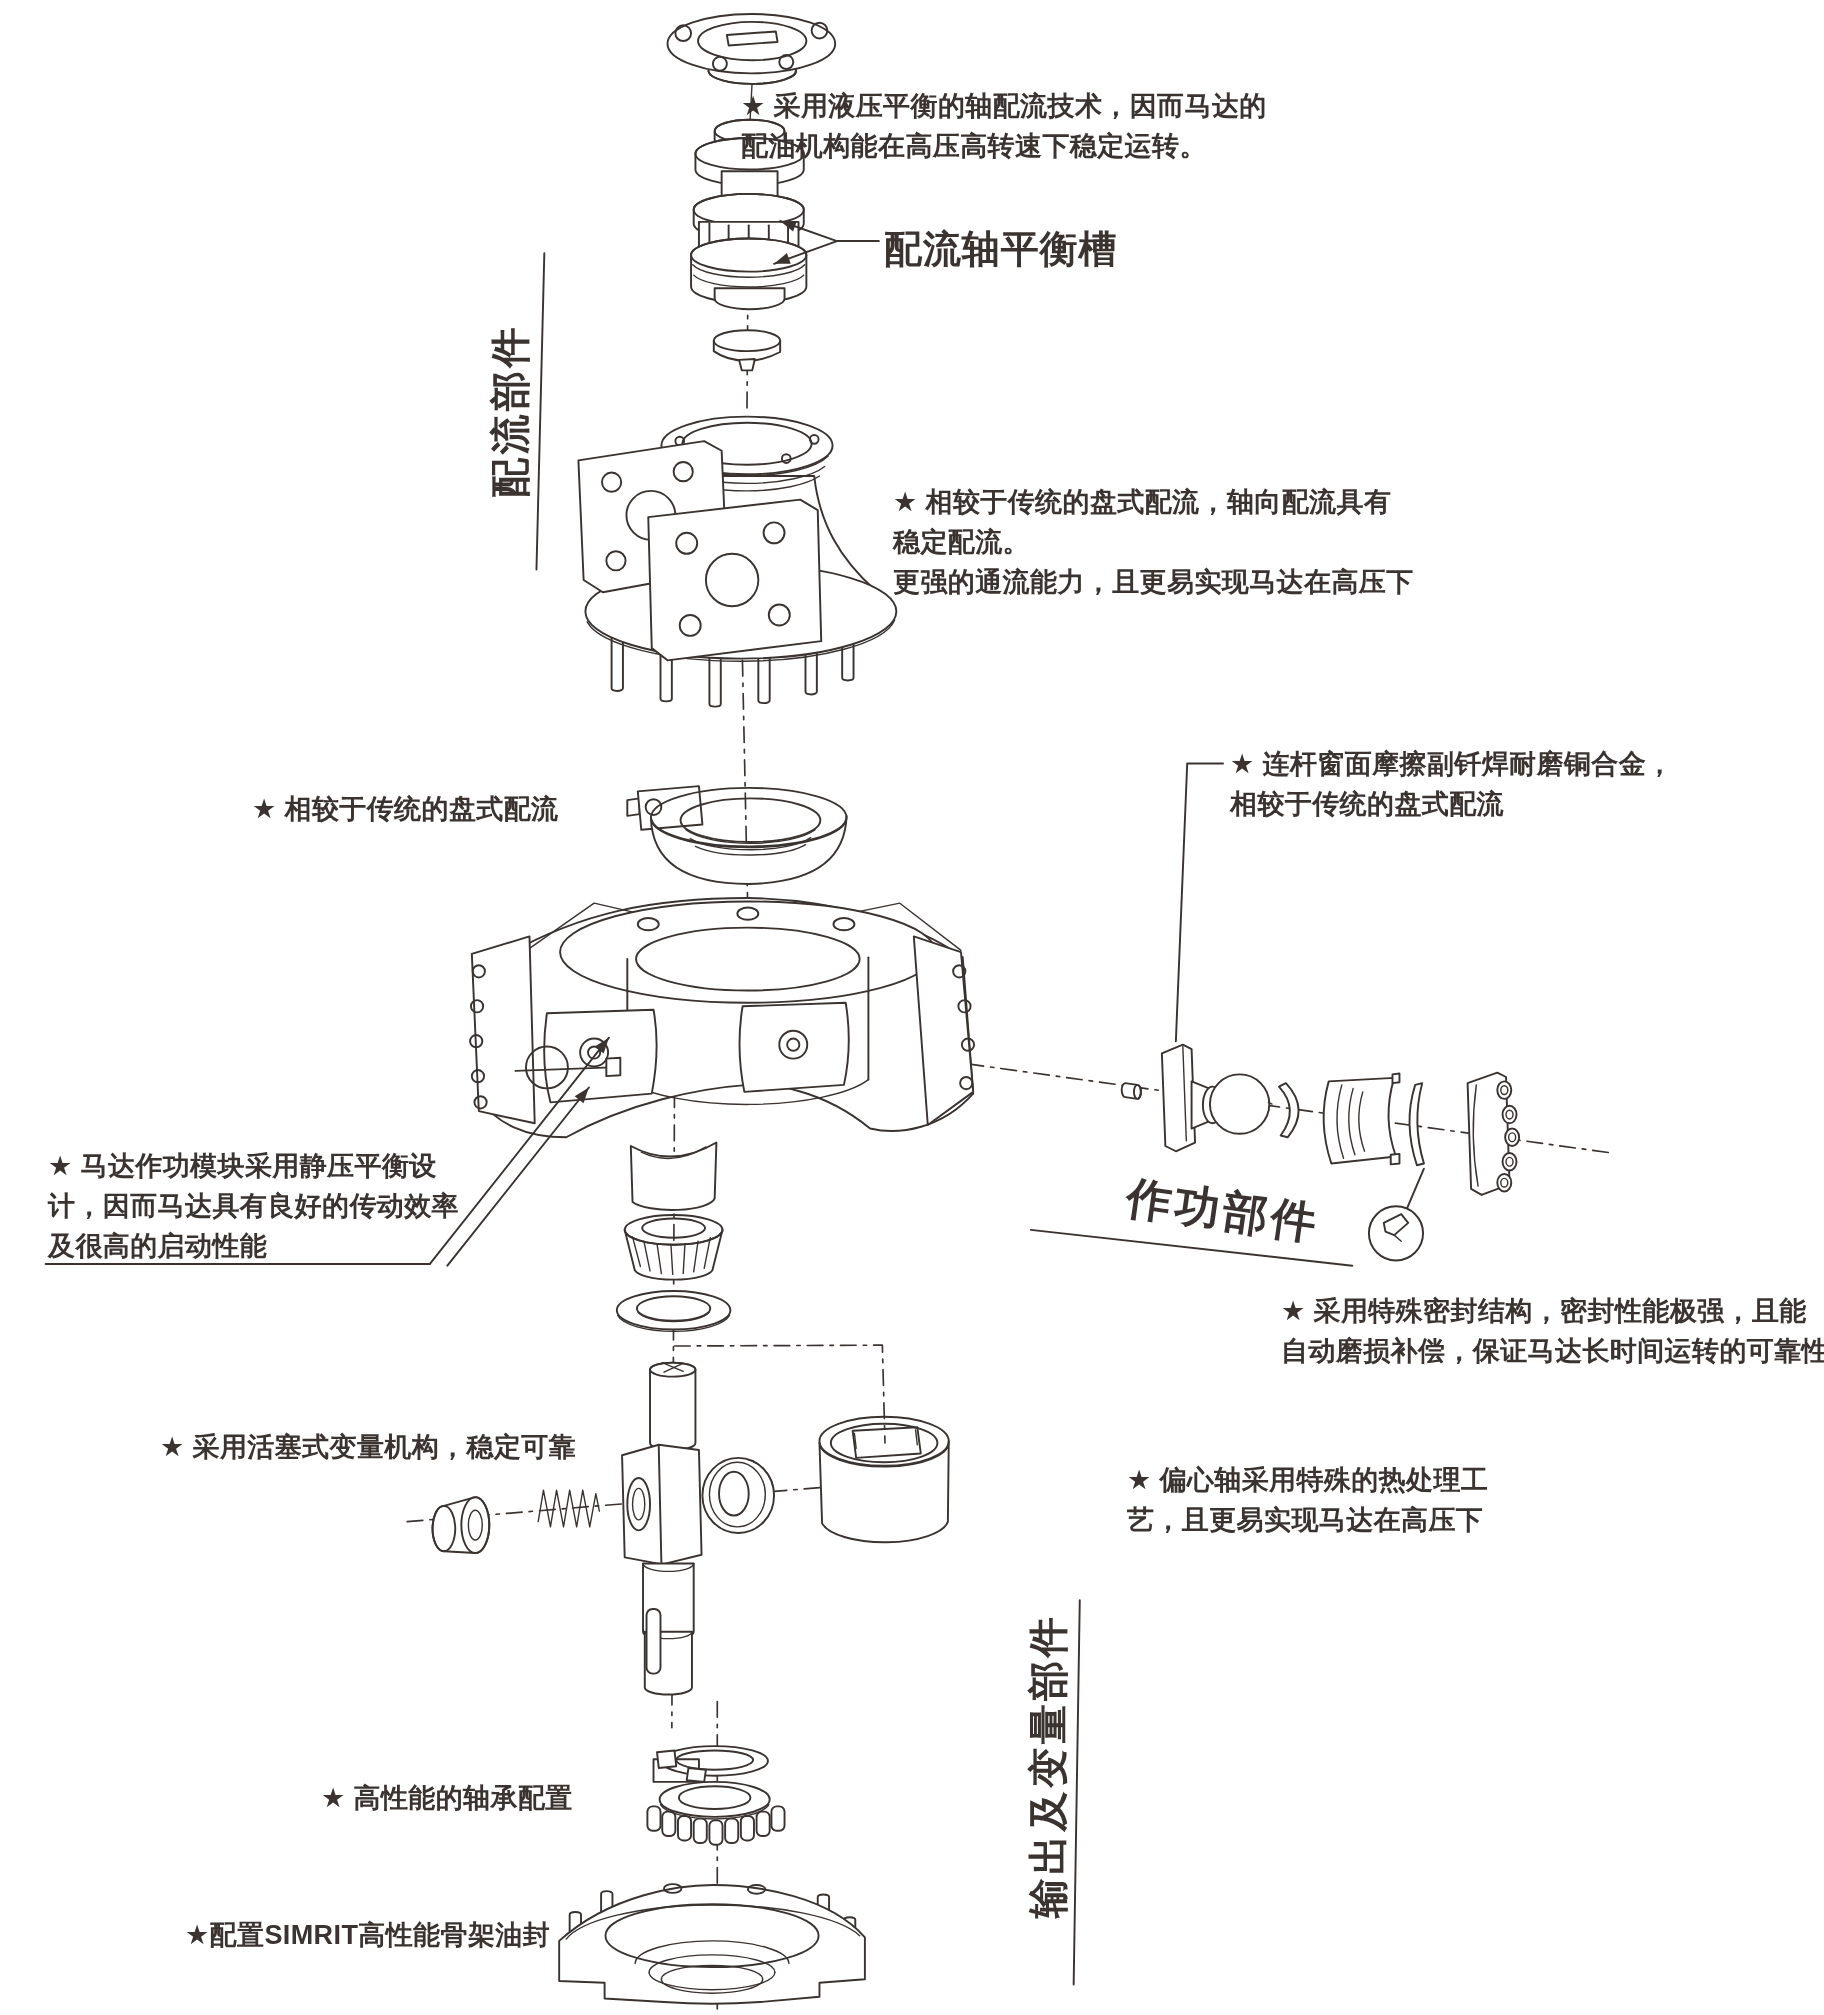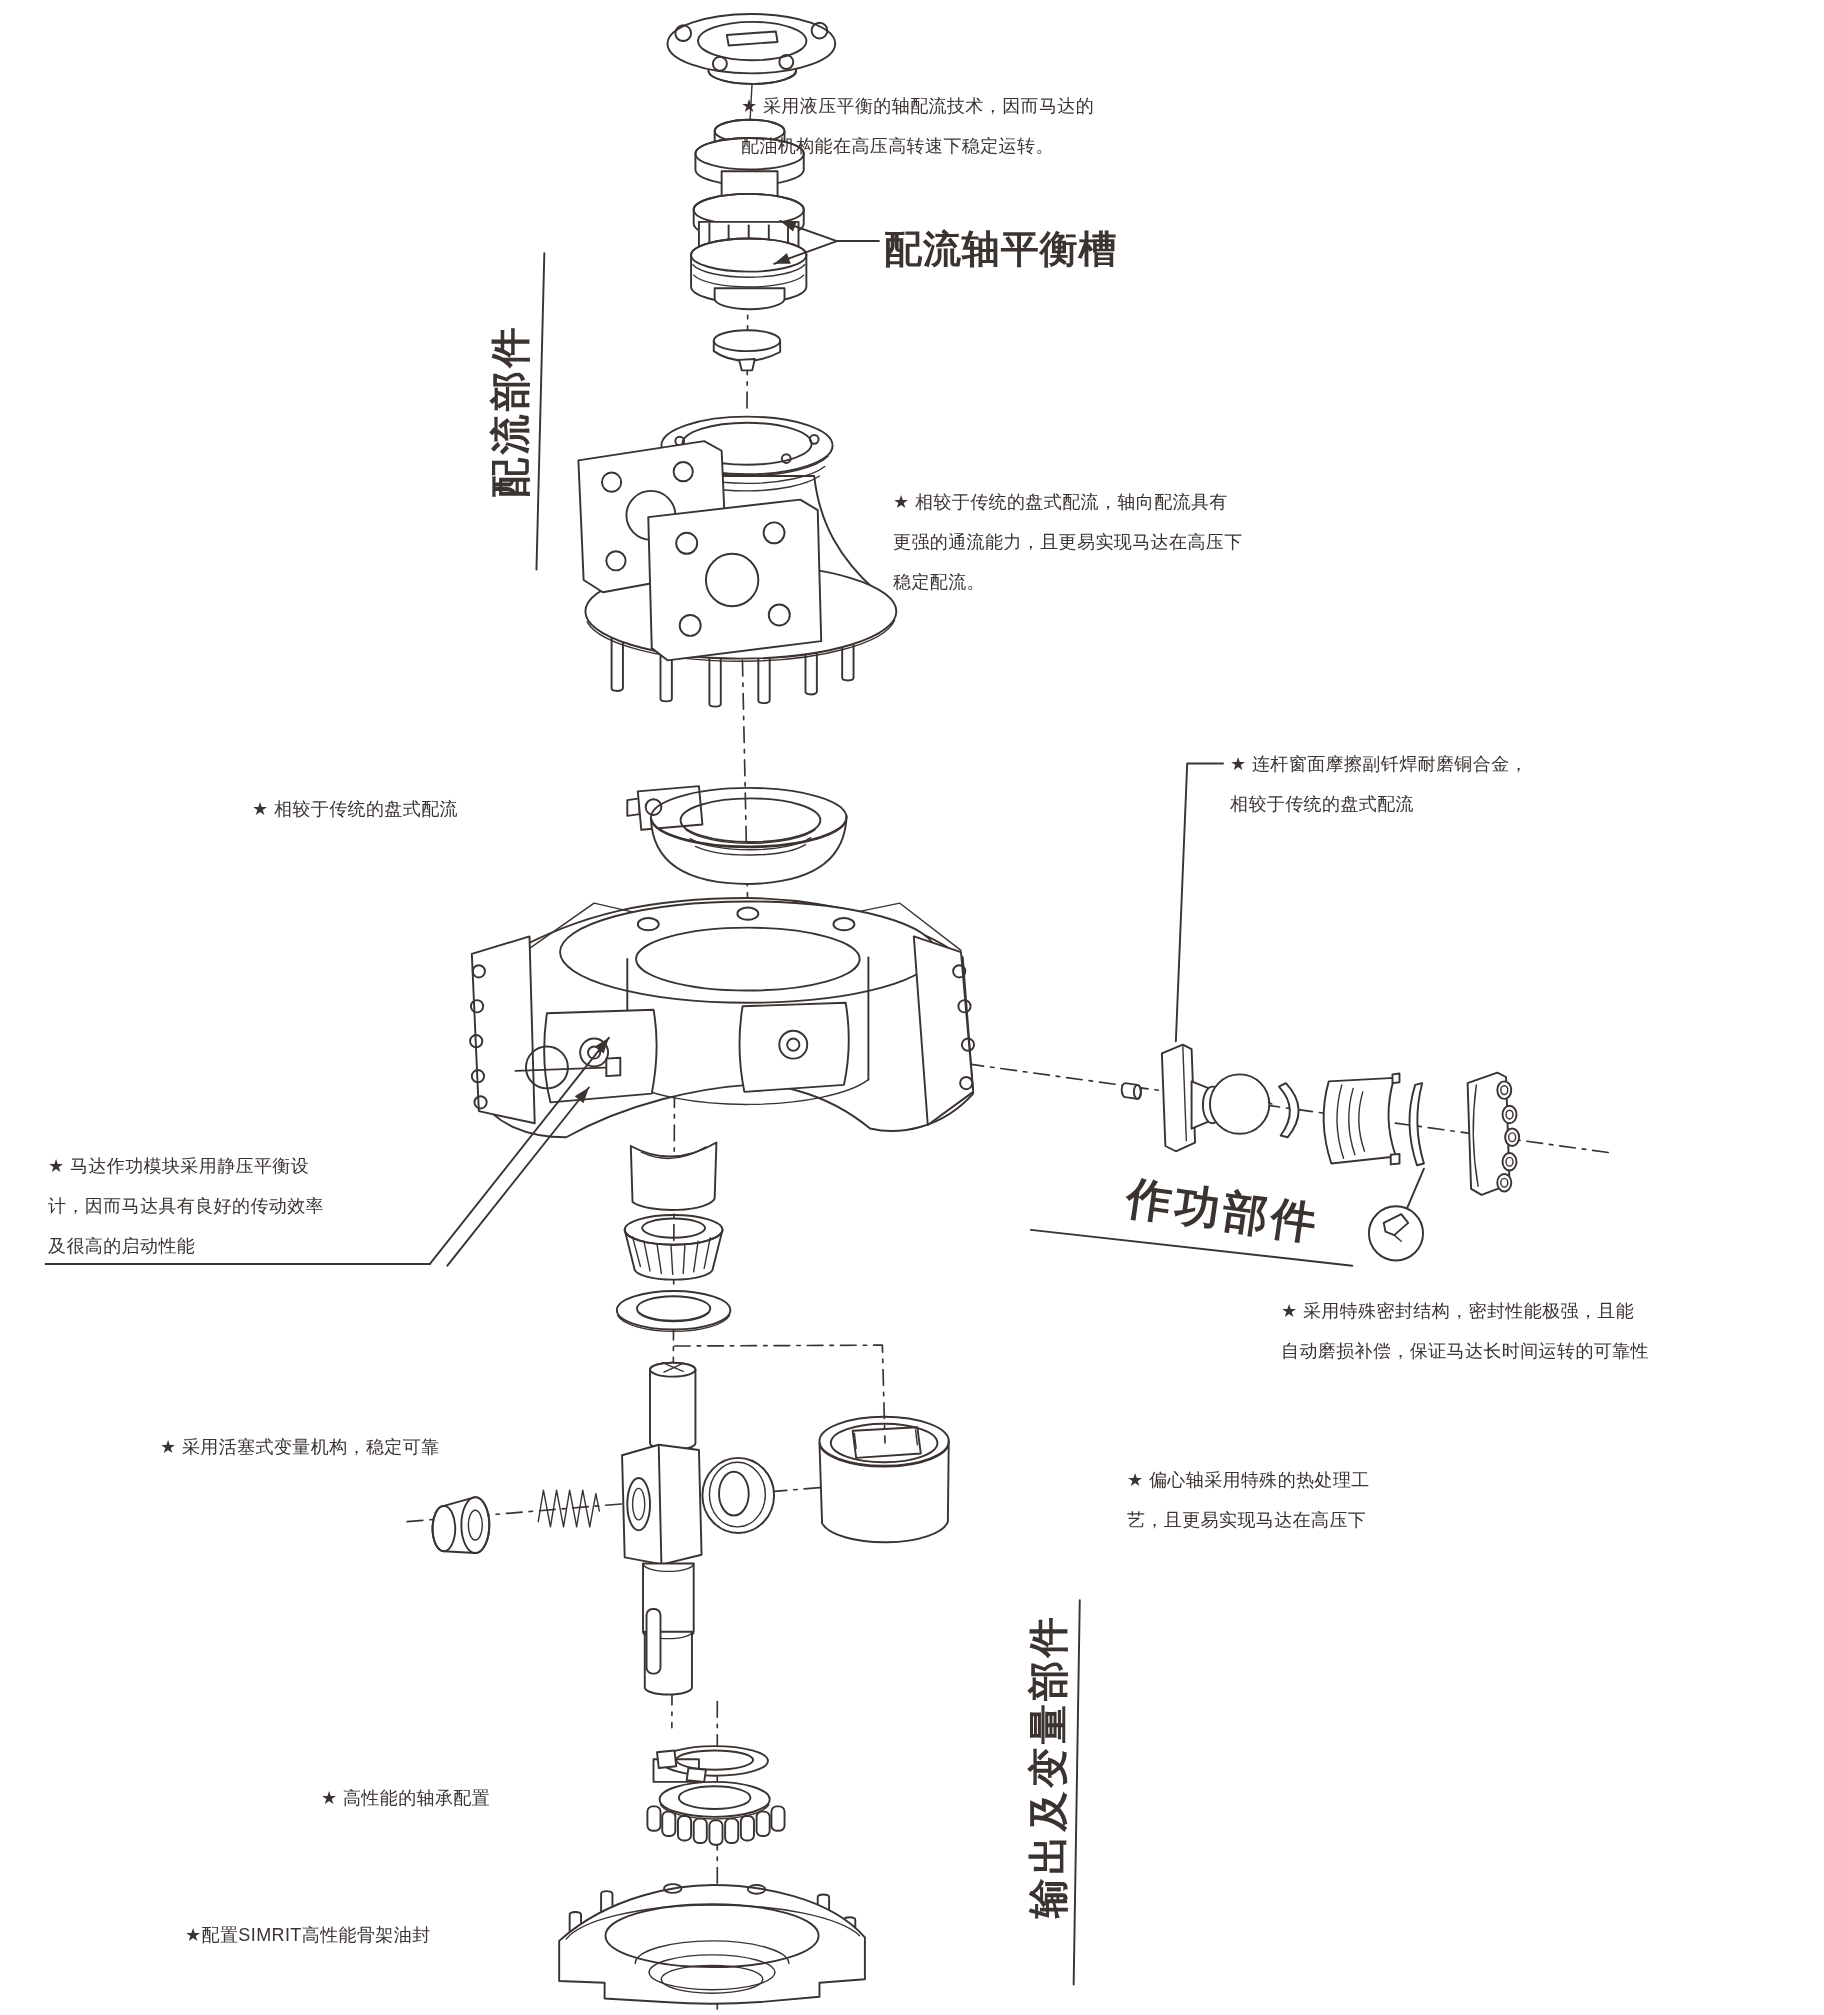--- a/index.html
+++ b/index.html
@@ -12,23 +12,23 @@
     overflow:hidden;
   }
   svg{position:absolute;left:0;top:0;}
   svg *{fill:none;stroke:#3a3330;stroke-width:2.2;stroke-linecap:round;stroke-linejoin:round;}
   svg .w{fill:#ffffff;}
   svg .cl{stroke-dasharray:18 8 4 8;stroke-width:1.9;}
   svg .thin{stroke-width:1.6;}
   svg .ar{fill:#3a3330;stroke:none;}
   .note{
     position:absolute;
-    font-size:18px;
+    font-size:27px;
     line-height:40px;
-    font-weight:400;
+    font-weight:700;
     letter-spacing:0.4px;
     white-space:nowrap;
   }
   .plabel{
     position:absolute;
     font-size:38px;
     font-weight:600;
     letter-spacing:0.9px;
     white-space:nowrap;
   }
@@ -374,22 +374,22 @@
 
 <div class="note" style="left:741px;top:86px">
   <div>★ 采用液压平衡的轴配流技术，因而马达的</div>
   <div>配油机构能在高压高转速下稳定运转。</div>
 </div>
 
 <div class="plabel" style="left:884px;top:224px">配流轴平衡槽</div>
 
 <div class="note" style="left:893px;top:482px">
   <div>★ 相较于传统的盘式配流，轴向配流具有</div>
+  <div>稳定配流。</div>
   <div>更强的通流能力，且更易实现马达在高压下</div>
-  <div>稳定配流。</div>
 </div>
 
 <div class="note" style="left:252px;top:789px">
   <div>★ 相较于传统的盘式配流</div>
 </div>
 
 <div class="note" style="left:1230px;top:744px">
   <div>★ 连杆窗面摩擦副钎焊耐磨铜合金，</div>
   <div>相较于传统的盘式配流</div>
 </div>

